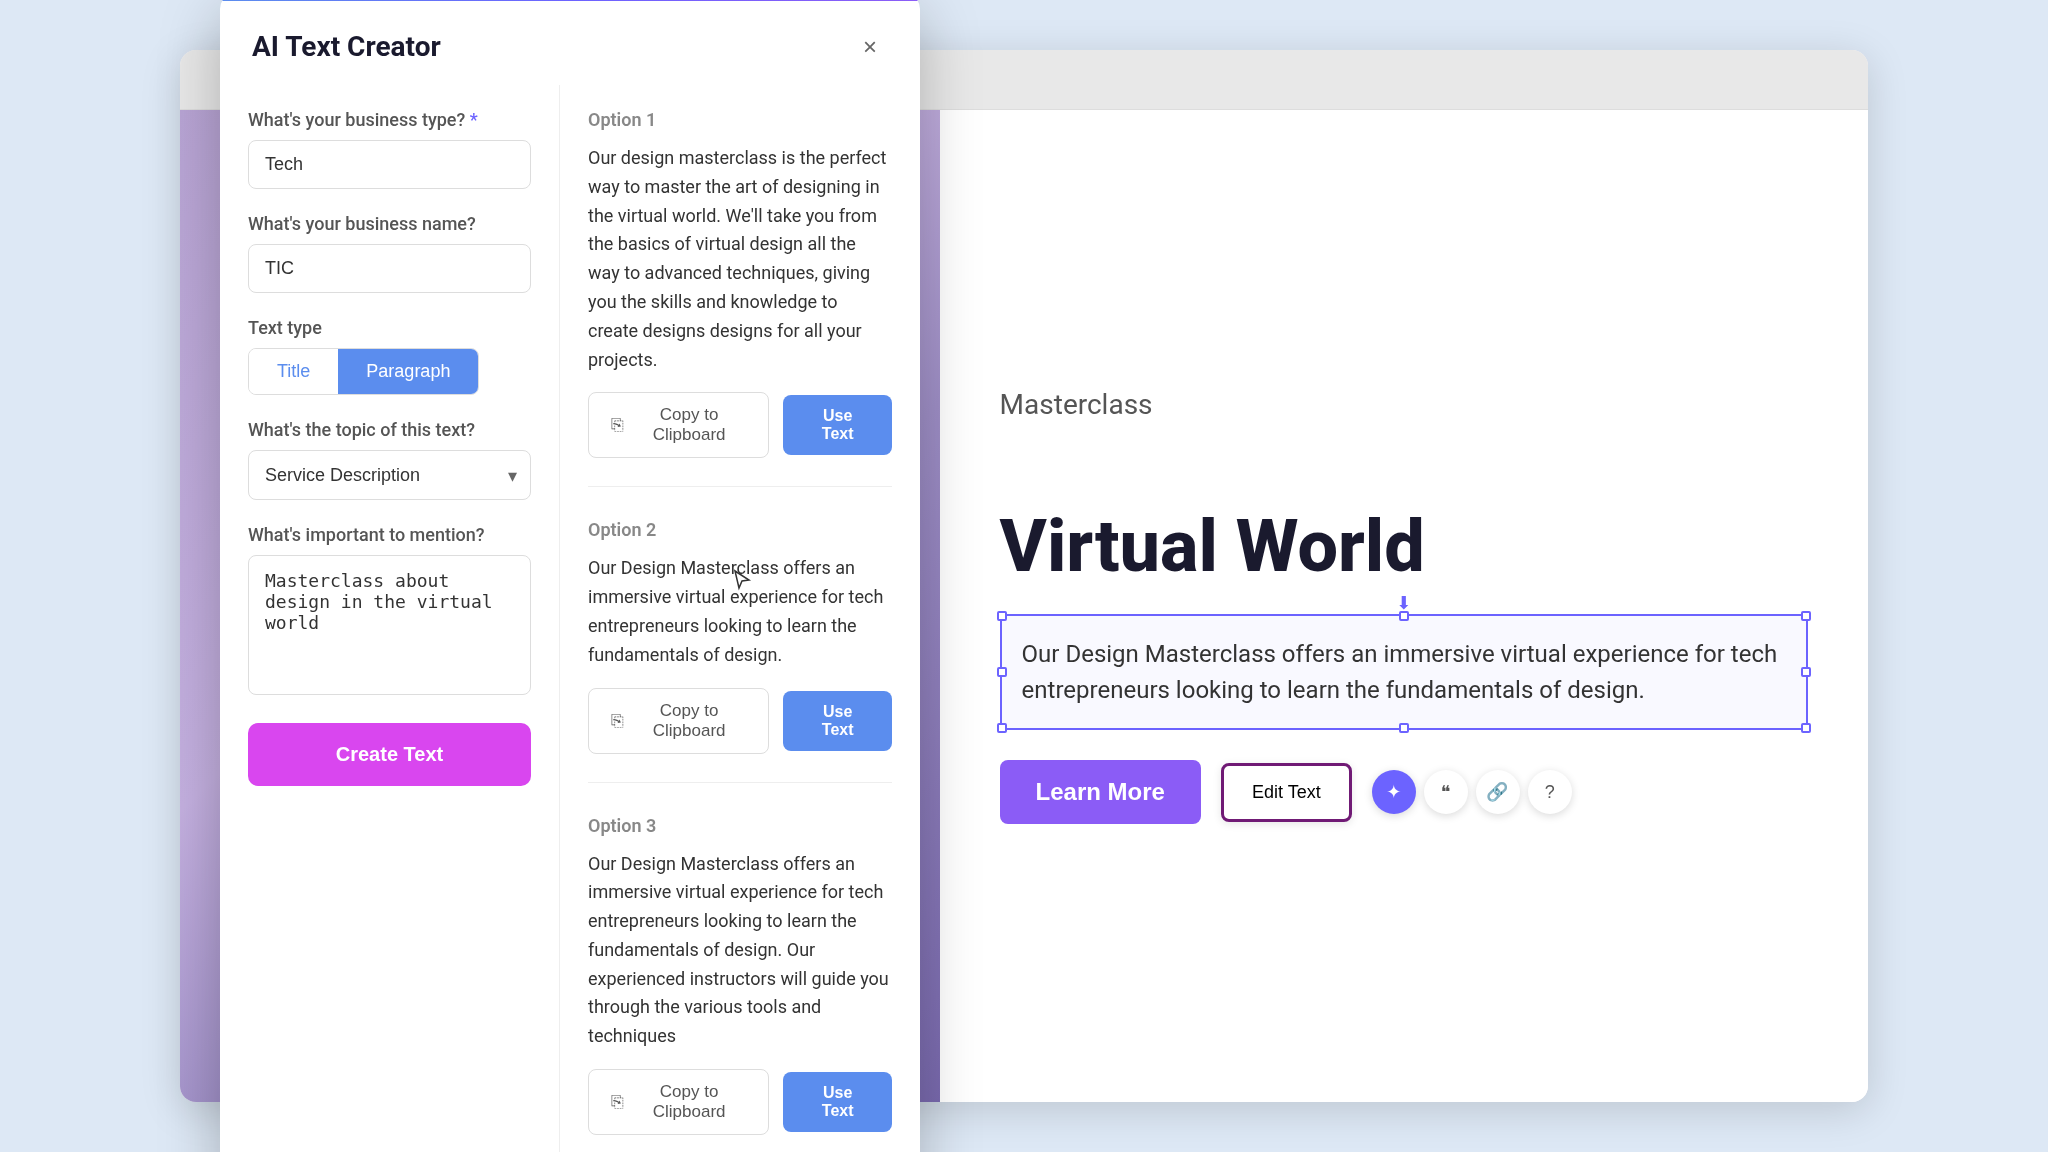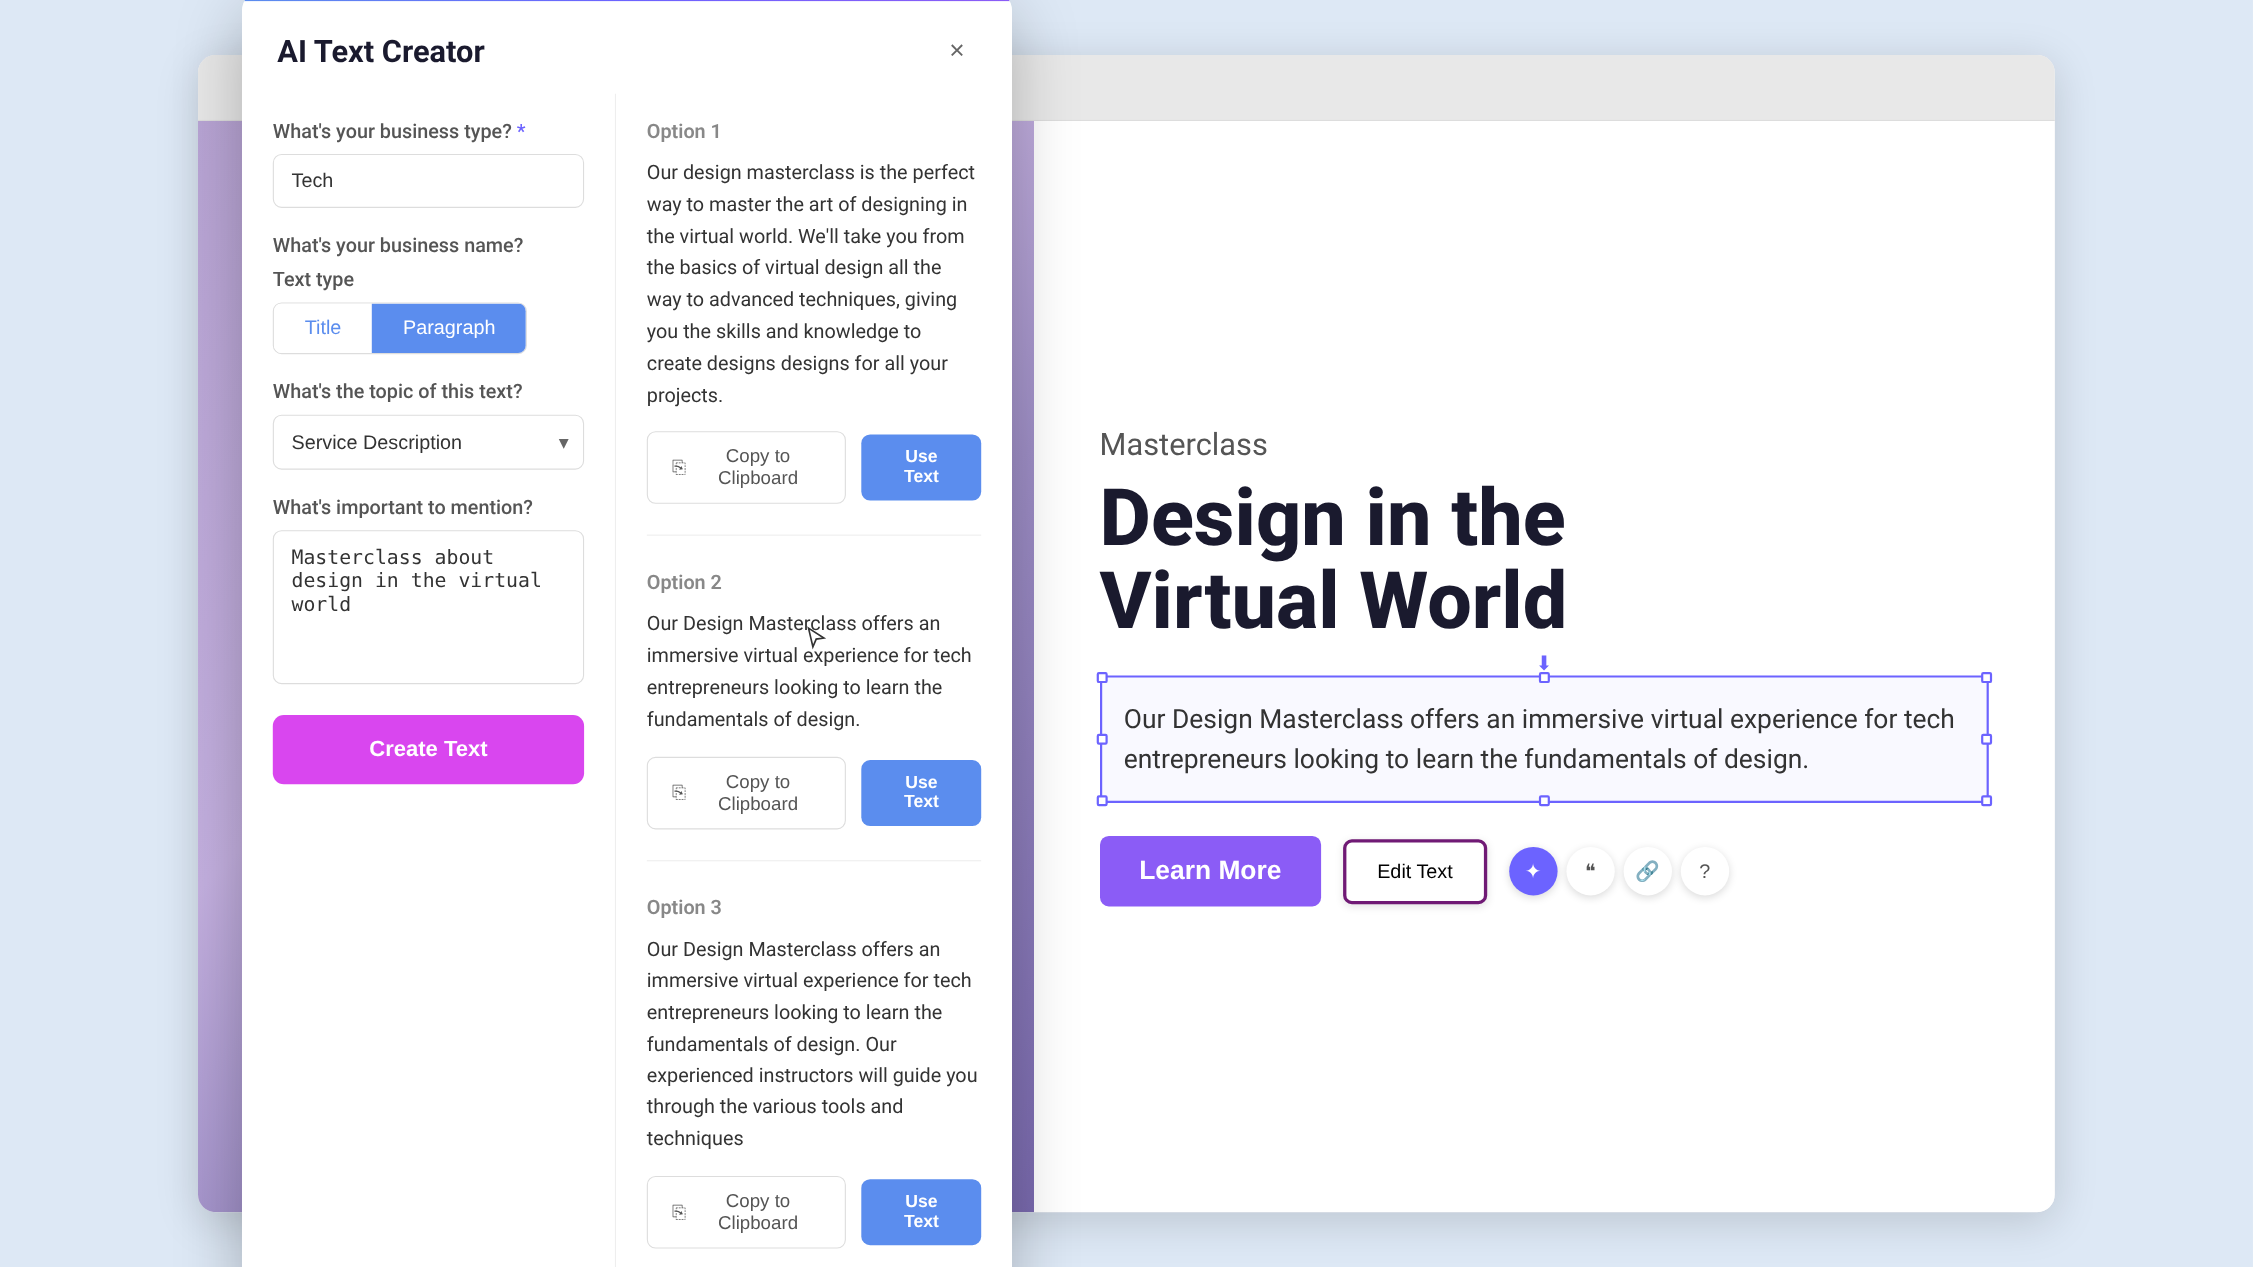--- a/index.html
+++ b/index.html
@@ -431,21 +431,21 @@
 <body>
 
 <div class="screen">
   <div class="website-preview">
     <div class="website-header"></div>
     <div class="website-content">
       <div class="website-left"></div>
       <div class="website-right">
         <div class="masterclass-label">Masterclass</div>
         <div class="masterclass-title">
-          <span>Design in the</span><br>
+          <br>
           <span>Virtual World</span>
         </div>
         <div class="text-selection-box">
           <div class="drag-handle">⬇</div>
           <div class="handle tl"></div>
           <div class="handle tr"></div>
           <div class="handle bl"></div>
           <div class="handle br"></div>
           <div class="handle tm"></div>
           <div class="handle bm"></div>
@@ -477,20 +477,21 @@
       <div class="modal-body">
 
         <div class="left-panel">
           <div class="field-label">
             <span>What's your business type?</span>
             <span class="required">*</span>
           </div>
           <input class="text-input" type="text" value="Tech" style="">
 
           <div class="field-label">What's your business name?</div>
+          <input class="text-input" type="text" value="TIC" style="">
 
           <div class="text-type-section">
             <div class="field-label">Text type</div>
             <div class="type-buttons">
               <button class="type-btn inactive">Title</button>
               <button class="type-btn active">Paragraph</button>
             </div>
           </div>
 
           <div class="field-label">What's the topic of this text?</div>

